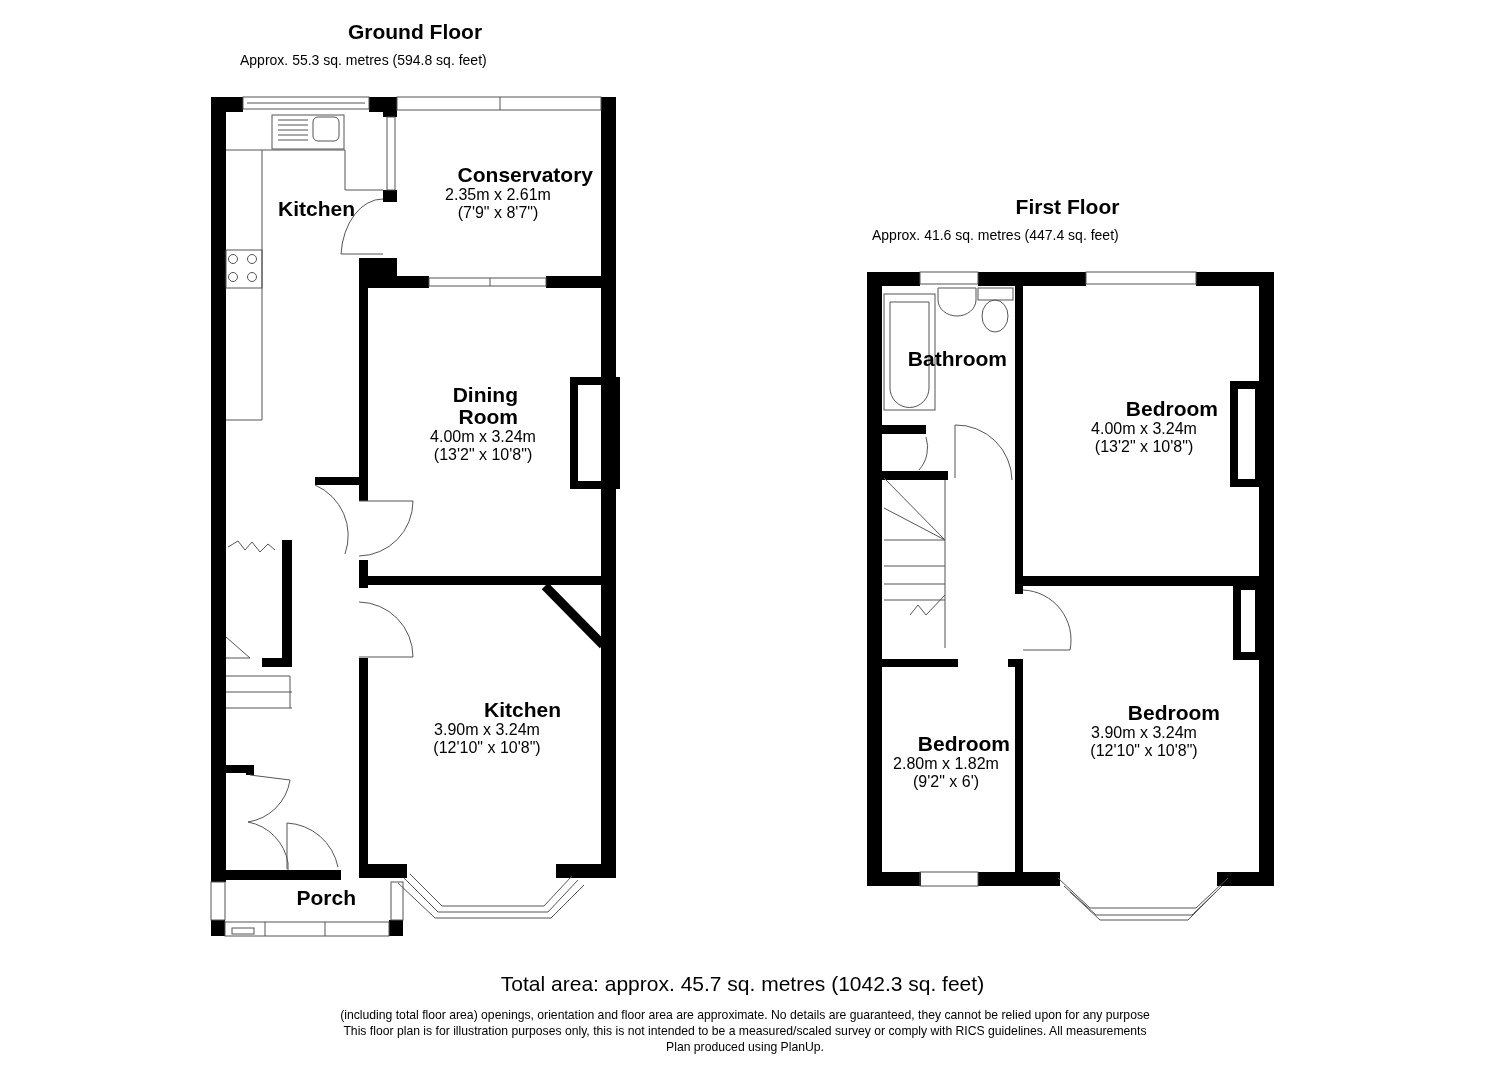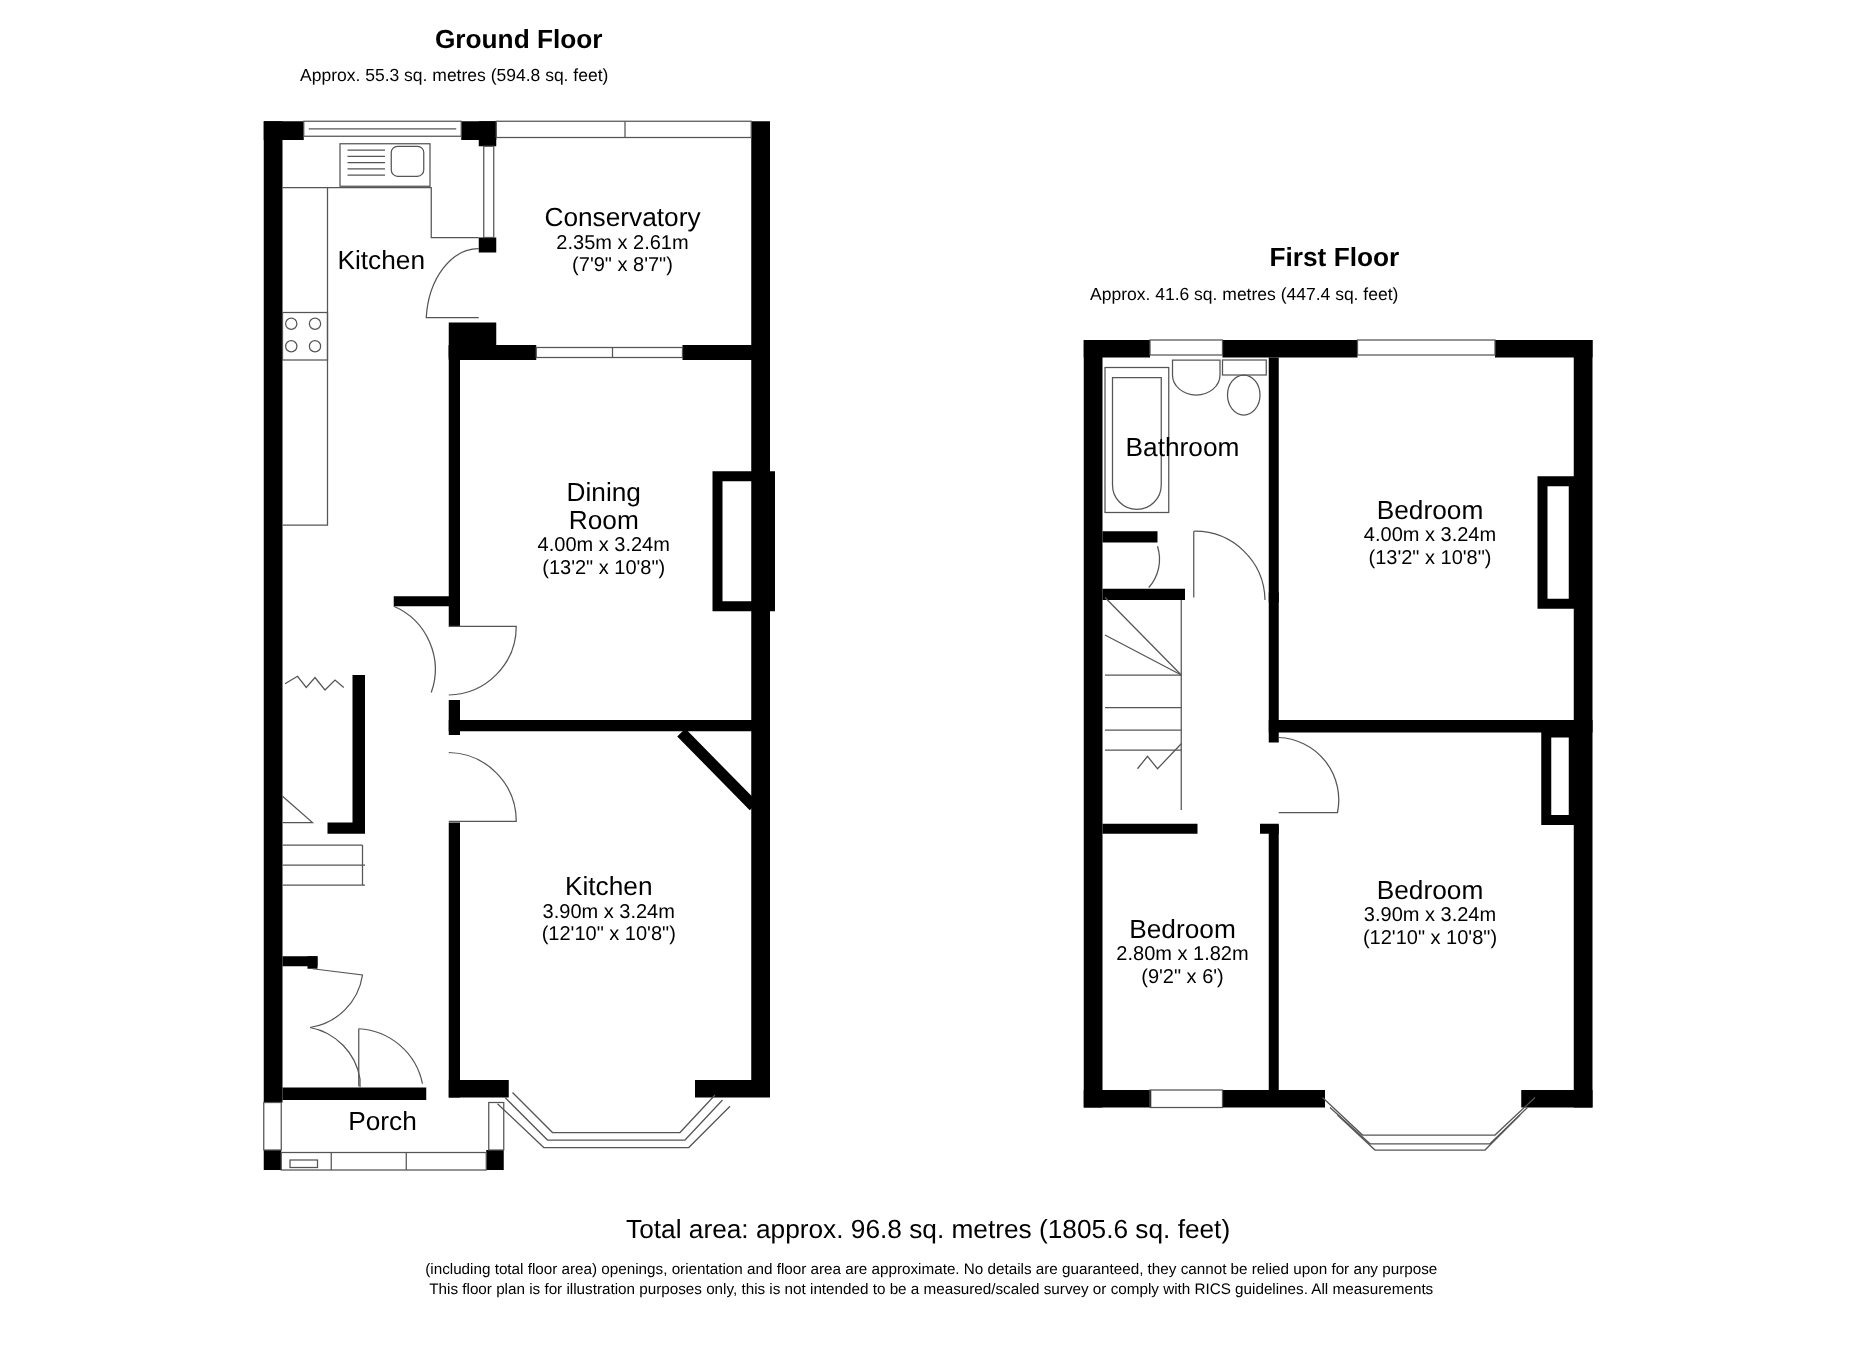--- a/index.html
+++ b/index.html
@@ -1,20 +1,20 @@
 <!DOCTYPE html>
 <html><head>
 <meta charset="utf-8">
 <style>
   html, body { margin:0; padding:0; background:#ffffff; }
   body { width:1485px; height:1080px; position:relative; overflow:hidden; font-family:"Liberation Sans", sans-serif; color:#000; }
   .floor-title { position:absolute; font-weight:bold; font-size:21px; text-align:center; white-space:nowrap; }
   .floor-area { position:absolute; font-size:14px; text-align:left; white-space:nowrap; }
   .room-label { position:absolute; text-align:center; white-space:nowrap; line-height:1.05; }
-  .room-name { display:block; font-weight:normal; font-size:21px; }
+  .room-name { display:block; font-weight:bold; font-size:21px;text-align:right; }
   .room-dim { display:block; font-size:16px; line-height:1.1; }
   svg { position:absolute; left:0; top:0; }
   .total { position:absolute; left:0; width:1485px; top:972px; text-align:center; font-size:21px; }
   .disclaimer { position:absolute; left:255px; width:980px; top:1007px; text-align:center; font-size:12.2px; line-height:16px; }
 </style>
 </head>
 <body>
 
 <div class="floor-title" style="left:260px; width:310px; top:20px;">Ground Floor</div>
 <div class="floor-area" style="left:240px; width:350px; top:52px;">Approx. 55.3 sq. metres (594.8 sq. feet)</div>
@@ -217,17 +217,18 @@
   <span class="room-name">Bedroom</span>
   <span class="room-dim">2.80m x 1.82m</span>
   <span class="room-dim">(9'2" x 6')</span>
 </div>
 <div class="room-label" style="left:1068px; width:152px; top:702px;">
   <span class="room-name">Bedroom</span>
   <span class="room-dim">3.90m x 3.24m</span>
   <span class="room-dim">(12'10" x 10'8")</span>
 </div>
 
-<div class="total">Total area: approx. 96.8 sq. metres (1805.6 sq. feet)</div>
+<div class="total">Total area: approx. 45.7 sq. metres (1042.3 sq. feet)</div>
 <div class="disclaimer">
   <div>(including total floor area) openings, orientation and floor area are approximate. No details are guaranteed, they cannot be relied upon for any purpose</div>
   <div>This floor plan is for illustration purposes only, this is not intended to be a measured/scaled survey or comply with RICS guidelines. All measurements</div>
+  <div>Plan produced using PlanUp.</div>
 </div>
 
 </body></html>

